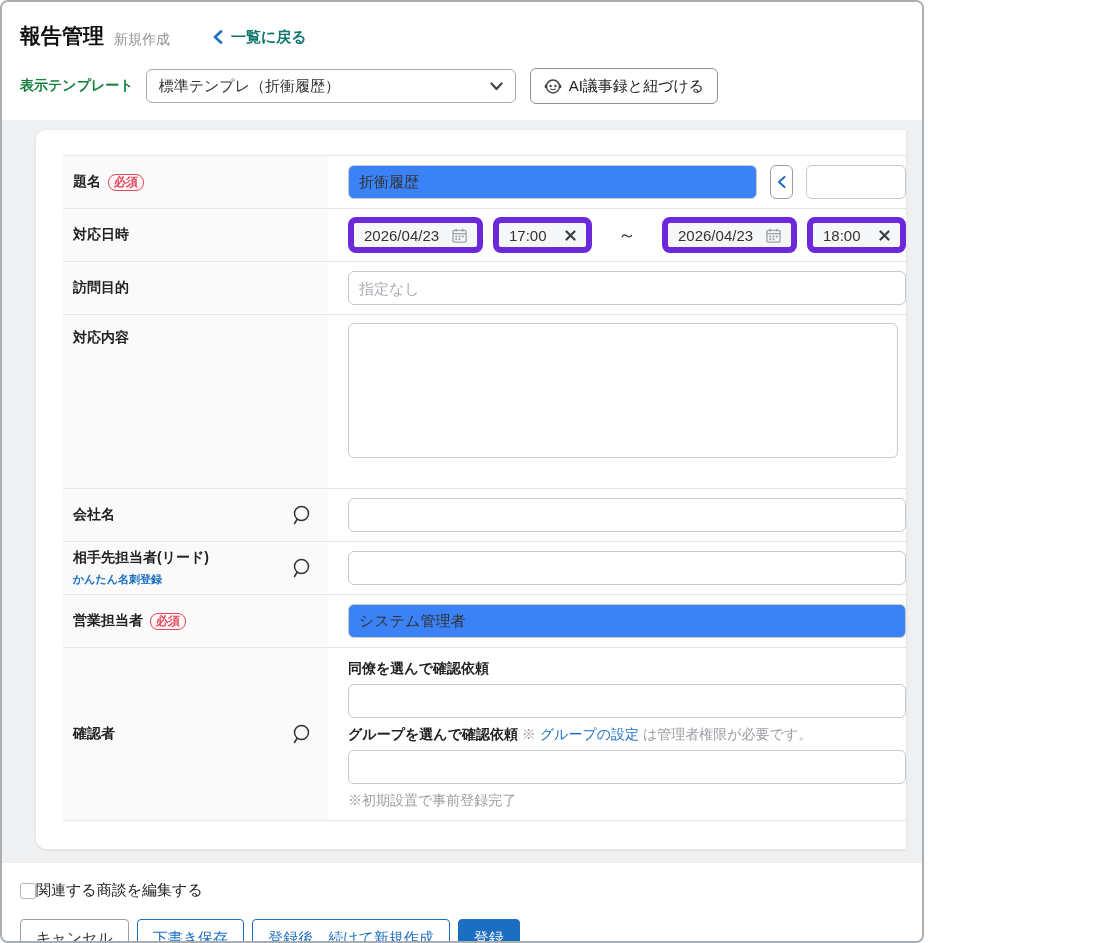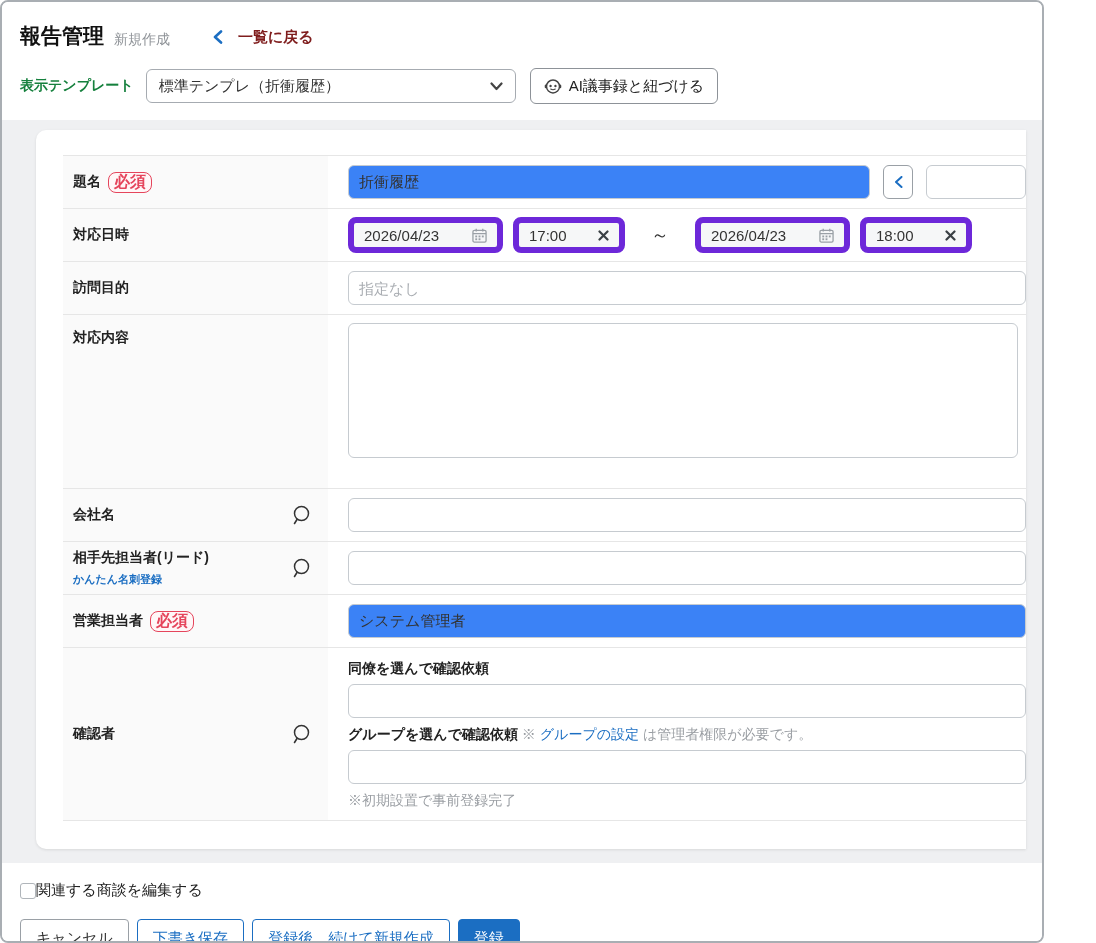--- a/index.html
+++ b/index.html
@@ -1,27 +1,27 @@
 <!DOCTYPE html>
 <html lang="ja"><head>
 <meta charset="utf-8">
 <style>
   html,body{margin:0;padding:0;background:#fff;}
   .window{
-    width:1044px;height:943px;box-sizing:border-box;
+    width:924px;height:943px;box-sizing:border-box;
     border:2px solid #a9aeb3;border-radius:8px;overflow:hidden;
     background:#fff;font-family:"Liberation Sans",sans-serif;color:#222;
   }
   
   .topbar{padding:20px 18px 16px;background:#fff;}
   .header-row{display:flex;align-items:center;}
   .page-title{font-size:21px;font-weight:bold;color:#111;}
   .page-subtitle{font-size:14px;color:#8f9398;margin-left:10px;margin-top:8px;}
-  .back-link{display:flex;align-items:center;margin-left:42px;color:#7f1d1d;
-    font-size:15px;font-weight:600;text-decoration:none;cursor:pointer;gap:15px;margin-top:2px;}
+  .back-link{display:flex;align-items:center;margin-left:42px;color:#0f766e;
+    font-size:15px;font-weight:600;text-decoration:none;cursor:pointer;gap:8px;margin-top:2px;}
   .template-row{display:flex;align-items:center;margin-top:18px;}
   .tpl-label{font-size:14px;font-weight:bold;color:#15803d;}
   .select{
     margin-left:12px;width:370px;height:34px;box-sizing:border-box;
     border:1px solid #a6abb1;border-radius:6px;background:#fff;
     display:flex;align-items:center;justify-content:space-between;
     padding:0 12px;font-size:15px;color:#333;cursor:pointer;
   }
   .ai-btn{
     margin-left:14px;height:36px;border:1px solid #8d9298;border-radius:6px;
@@ -38,21 +38,21 @@
   .row{display:flex;align-items:center;border-top:1px solid #e6e6e6;min-height:52px;}
   .row-label{
     width:265px;min-width:265px;align-self:stretch;background:#fafafa;
     position:relative;display:flex;flex-direction:column;justify-content:center;
     padding-left:10px;box-sizing:border-box;
   }
   .row-top{align-items:flex-start;}
   .row-top .row-label{justify-content:flex-start;padding-top:14px;}
   .lbl{font-size:14px;font-weight:bold;color:#222;display:flex;align-items:center;gap:7px;}
   .req{
-    font-size:16px;font-weight:bold;color:#e5455c;border:1px solid #e5455c;
+    font-size:12px;font-weight:bold;color:#e5455c;border:1px solid #e5455c;
     border-radius:8px;padding:1px 5px 2px;background:#fff7f8;line-height:1;
   }
   .mini-link{font-size:11px;font-weight:bold;color:#1b6ec2;margin-top:5px;cursor:pointer;text-decoration:none;}
   .search-btn{
     position:absolute;right:14px;top:50%;transform:translateY(-50%);
     width:26px;height:26px;border:none;background:transparent;cursor:pointer;padding:0;
     display:flex;align-items:center;justify-content:center;
   }
   .row-content{flex:1;display:flex;align-items:center;padding-left:20px;box-sizing:border-box;min-width:0;}
   .row-content.stack{flex-direction:column;align-items:stretch;padding:8px 0 10px 20px;}

